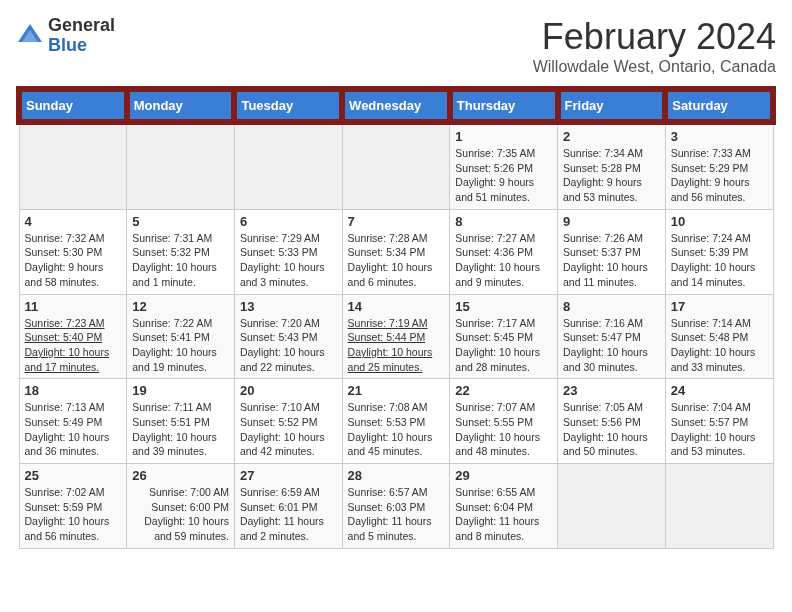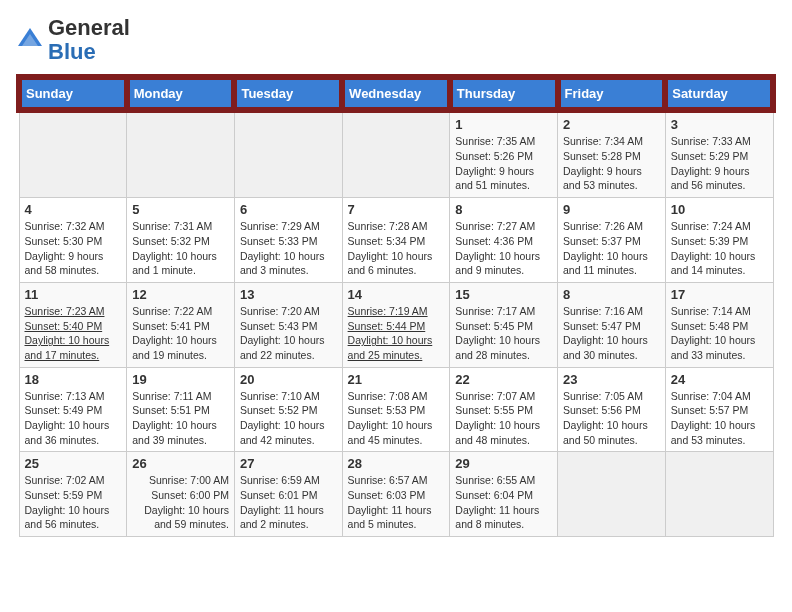--- a/index.html
+++ b/index.html
@@ -15,21 +15,21 @@
       justify-content: space-between;
       align-items: flex-start;
       margin-bottom: 10px;
     }
     .logo {
       display: flex;
       align-items: center;
       gap: 4px;
     }
     .logo-text {
-      font-size: 22px;
+      font-size: 18px;
       font-weight: bold;
       line-height: 1.1;
     }
     .logo-general { color: #333; }
     .logo-blue { color: #2a6db5; }
     .logo-icon {
       width: 28px;
       height: 28px;
     }
     .title-area {
@@ -95,20 +95,24 @@
   <div class="logo">
     <svg class="logo-icon" viewBox="0 0 28 28">
       <polygon points="14,2 26,20 2,20" fill="#3a7fd5"></polygon>
       <polygon points="14,8 22,20 6,20" fill="#fff" opacity="0.3"></polygon>
     </svg>
     <div class="logo-text">
       <span class="logo-general">General</span><br>
       <span class="logo-blue">Blue</span>
     </div>
   </div>
+  <div class="title-area">
+    <div class="main-title">February 2024</div>
+    <div class="subtitle">Willowdale West, Ontario, Canada</div>
+  </div>
 </div>
 
 <table>
   <thead>
     <tr>
     <th>Sunday</th>
         <th>Monday</th>
         <th>Tuesday</th>
         <th>Wednesday</th>
         <th>Thursday</th>

